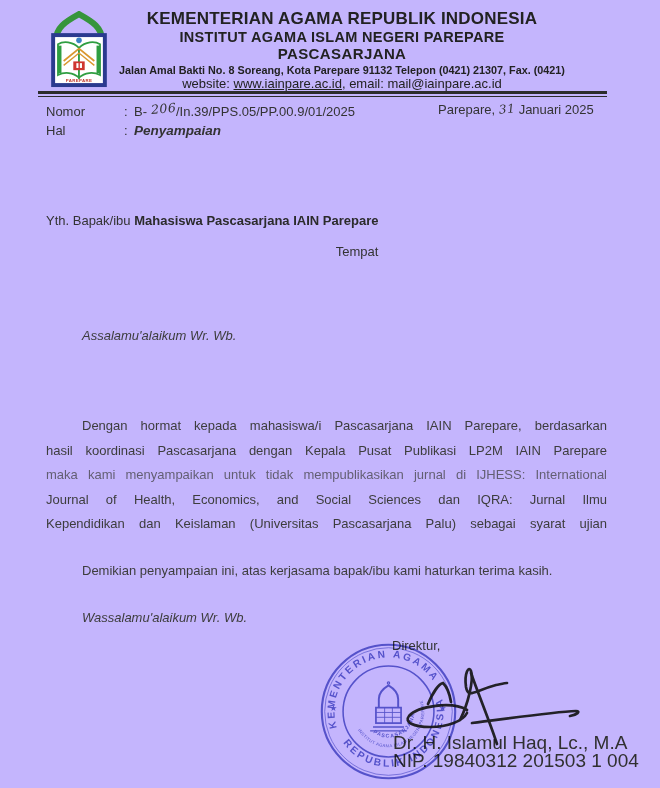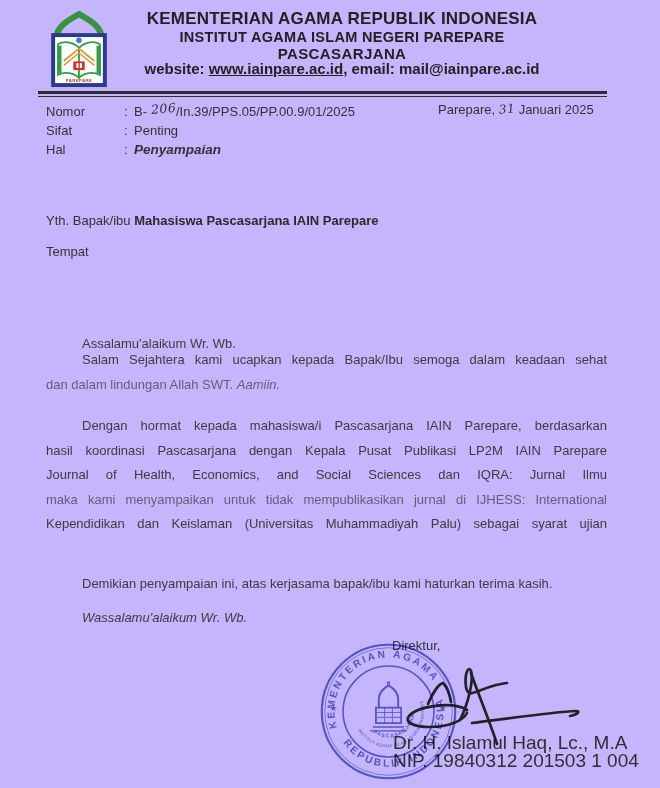--- a/index.html
+++ b/index.html
@@ -7,44 +7,44 @@
     position:relative; width:660px; height:788px; background:#c4b5fd;
     font-family:"Liberation Sans","DejaVu Sans",sans-serif;
     color:#3a3a3a; overflow:hidden;
   }
   
   .lh-text { position:absolute; left:42px; top:9px; width:600px; text-align:center; color:#222; }
   .lh-l1 { font-size:17px; font-weight:bold; line-height:19px; letter-spacing:.2px; }
   .lh-l2 { font-size:14.5px; font-weight:bold; line-height:18px; letter-spacing:.3px; }
   .lh-l3 { font-size:15px; font-weight:bold; line-height:16px; letter-spacing:.4px; }
   .lh-l4 { font-size:10.8px; font-weight:bold; line-height:13px; margin-top:2px; }
-  .lh-l5 { font-size:15px; font-weight:bold; line-height:13px; }
+  .lh-l5 { font-size:13px; font-weight:normal; line-height:13px; }
   .lh-url { text-decoration:underline; }
   .logo { position:absolute; left:40px; top:11px; width:78px; height:78px; }
   .divider { position:absolute; left:38px; top:91px; width:569px; height:2px;
     border-top:3.2px solid #2d2d2d; border-bottom:1.6px solid #2d2d2d; }
   
   .meta { position:absolute; left:46px; top:102px; font-size:13px; line-height:19.2px; color:#333; }
   .mrow { white-space:nowrap; }
   .mlabel { display:inline-block; width:78px; }
   .msep   { display:inline-block; width:10px; }
   .hal-v  { font-weight:bold; font-style:italic; font-size:13.5px;text-align:right; }
   .hw { font-family:"DejaVu Serif",serif; font-style:italic; font-size:12.5px;
         position:relative; top:-3px; letter-spacing:.5px; display:inline-block; transform:rotate(-5deg); }
   .hw-day { top:-1px; font-size:12px; }
   .dateline { position:absolute; left:438px; top:100px; font-size:13px; line-height:19px; color:#333; white-space:nowrap; }
   
-  .recipient { position:absolute; left:46px; top:205px; font-size:13px; line-height:31px; color:#333; }
+  .recipient { position:absolute; left:46px; top:205px; font-size:13px; line-height:31px; color:#333;text-align:right; }
   .recipient b { color:#2b2b2b; }
   
   .bodyblock { font-size:13px; color:#3d3d3d; }
-  .opening  { position:absolute; left:46px; top:336px; width:561px; }
+  .opening  { position:absolute; left:46px; top:328px; width:561px; font-style:italic; }
   .para1    { position:absolute; left:46px; top:348px; width:561px; line-height:24.5px; }
   .para2    { position:absolute; left:46px; top:414px; width:561px; line-height:24.5px; }
-  .para3    { position:absolute; left:46px; top:576px; width:561px; }
+  .para3    { position:absolute; left:46px; top:563px; width:561px; }
   .closing  { position:absolute; left:46px; top:610px; width:561px; font-style:italic; }
   .ind  { padding-left:36px; }
   .jl   { text-align:justify; text-align-last:justify; }
   .jl.ind { padding-left:0; text-indent:36px; }
   .faded { opacity:.72; filter:blur(.3px); }
   
   .sig-title { position:absolute; left:392px; top:638px; font-size:13px; color:#333; }
   .sig-name  { position:absolute; left:393px; top:734px; font-size:19px; line-height:17.5px; color:#303030; white-space:nowrap; }
   .stamp { position:absolute; left:316px; top:639px; width:145px; height:145px;
            opacity:.8; mix-blend-mode:multiply; }
@@ -68,59 +68,53 @@
     <rect x="35" y="57.5" width="13" height="10" fill="#cf3630"></rect>
     <rect x="38.5" y="59.5" width="2.4" height="5.5" fill="#ffffff"></rect>
     <rect x="42.5" y="59.5" width="2.4" height="5.5" fill="#ffffff"></rect>
     <text x="41.5" y="81.5" text-anchor="middle" font-size="5" font-weight="bold" fill="#c0392b" letter-spacing=".4">PAREPARE</text>
   </svg>
 
   <div class="lh-text">
     <div class="lh-l1">KEMENTERIAN AGAMA REPUBLIK INDONESIA</div>
     <div class="lh-l2">INSTITUT AGAMA ISLAM NEGERI PAREPARE</div>
     <div class="lh-l3">PASCASARJANA</div>
+    <div class="lh-l4">Jalan Amal Bakti No. 8 Soreang, Kota Parepare 91132 Telepon (0421) 21307, Fax. (0421)</div>
     <div class="lh-l5"><span>website: </span><span class="lh-url">www.iainpare.ac.id</span><span>, email: mail@iainpare.ac.id</span></div>
   </div>
 
   <div class="divider"></div>
 
   <div class="meta">
     <div class="mrow">
       <span class="mlabel">Nomor</span><span class="msep">:</span><span><span>B-</span> <span class="hw">206</span><span>/In.39/PPS.05/PP.00.9/01/2025</span></span>
-    </div>
-    <div class="mrow">
-      <span class="mlabel">Sifat</span><span class="msep">:</span><span>Penting</span>
     </div>
     <div class="mrow">
       <span class="mlabel">Hal</span><span class="msep">:</span><span class="hal-v">Penyampaian</span>
     </div>
   </div>
 
   <div class="dateline">
     <span>Parepare,</span> <span class="hw hw-day">31</span> <span>Januari 2025</span>
   </div>
 
   <div class="recipient">
     <div><span>Yth. Bapak/ibu </span><b>Mahasiswa Pascasarjana IAIN Parepare</b></div>
     <div>Tempat</div>
   </div>
 
   <div class="bodyblock opening ind">Assalamu'alaikum Wr. Wb.</div>
 
-  <div class="bodyblock para1">
-    <div class="jl ind">Salam Sejahtera kami ucapkan kepada Bapak/Ibu semoga dalam keadaan sehat</div>
-    <div class="faded"><span>dan dalam lindungan Allah SWT. </span><i>Aamiin.</i></div>
-  </div>
 
   <div class="bodyblock para2">
     <div class="jl ind">Dengan hormat kepada mahasiswa/i Pascasarjana IAIN Parepare, berdasarkan</div>
     <div class="jl">hasil koordinasi Pascasarjana dengan Kepala Pusat Publikasi LP2M IAIN Parepare</div>
+    <div class="jl faded">maka kami menyampaikan untuk tidak mempublikasikan jurnal di IJHESS: International</div>
     <div class="jl">Journal of Health, Economics, and Social Sciences dan IQRA: Jurnal Ilmu</div>
-    <div class="jl faded">maka kami menyampaikan untuk tidak mempublikasikan jurnal di IJHESS: International</div>
-    <div class="jl">Kependidikan dan Keislaman (Universitas Muhammadiyah Palu) sebagai syarat ujian</div>
+    <div class="jl">Kependidikan dan Keislaman (Universitas Pascasarjana Palu) sebagai syarat ujian</div>
   </div>
 
   <div class="bodyblock para3 ind">Demikian penyampaian ini, atas kerjasama bapak/ibu kami haturkan terima kasih.</div>
 
   <div class="bodyblock closing ind">Wassalamu'alaikum Wr. Wb.</div>
 
   <div class="sig-title">Direktur,</div>
 
   <div class="sig-name">
     <div>Dr. H. Islamul Haq, Lc., M.A</div>

